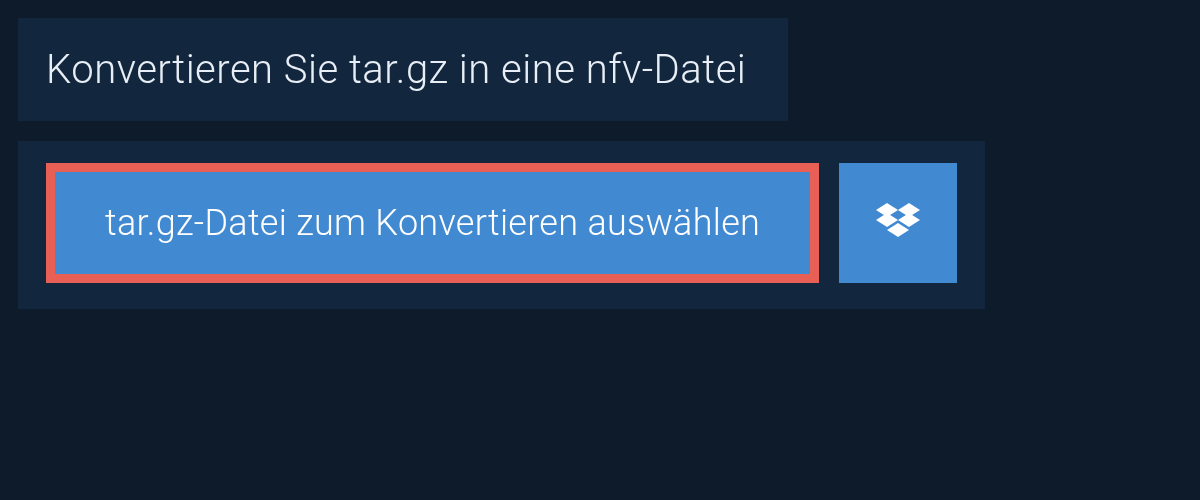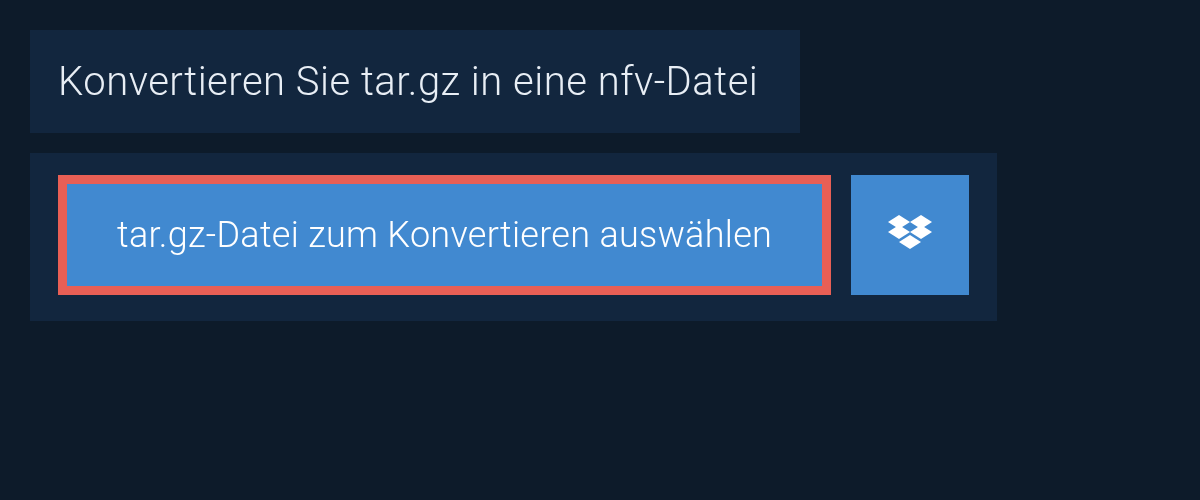--- a/index.html
+++ b/index.html
@@ -8,21 +8,21 @@
       box-sizing: border-box;
     }
     body {
       width: 1200px;
       height: 500px;
       background-color: #0d1b2a;
       font-family: -apple-system, BlinkMacSystemFont, "Segoe UI", Roboto, Helvetica, Arial, sans-serif;
       overflow: hidden;
     }
     .container {
-      padding: 12px;
+      padding: 0;
     }
     .title-bar {
       background-color: #12263e;
       display: inline-block;
       padding: 28px 42px 28px 28px;
       margin-left: 18px;
       margin-top: 18px;
     }
     .title-text {
       color: #e8eef5;

